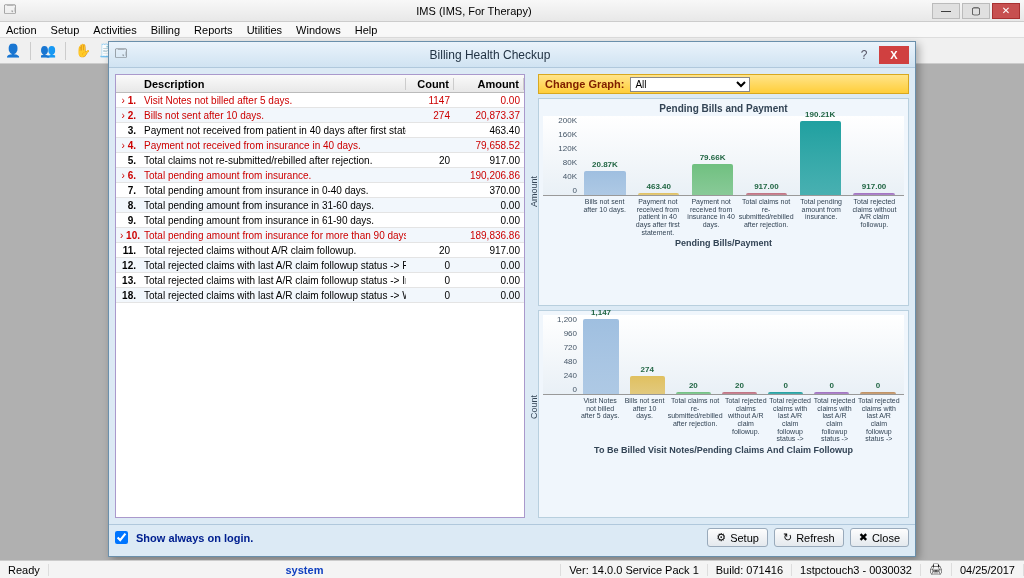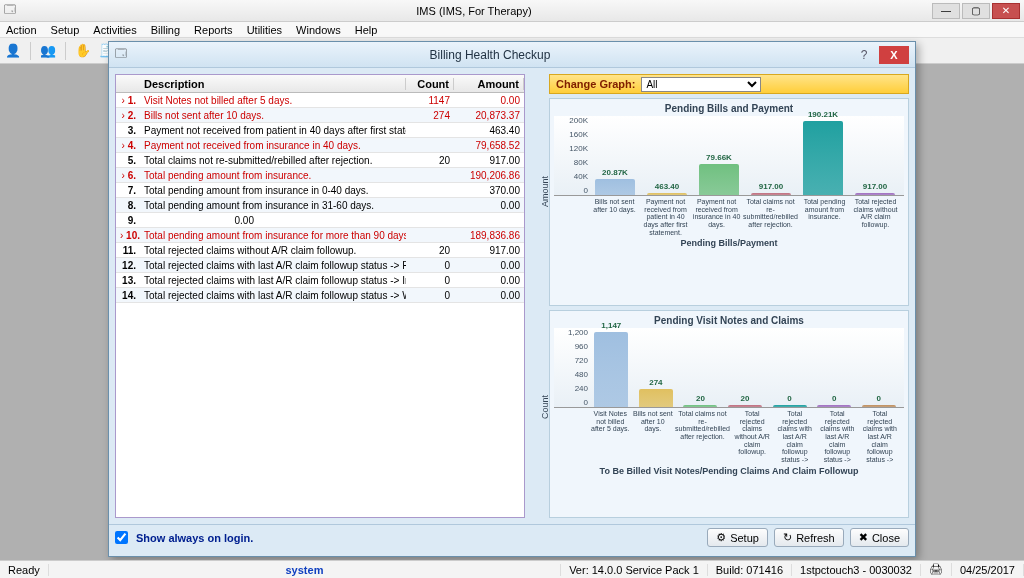--- a/index.html
+++ b/index.html
@@ -13,21 +13,21 @@
 .menubar span { cursor: default; }
 .toolbar { background: #f0f0f0; height: 26px; border-bottom: 1px solid #ccc; display: flex; align-items: center; padding: 0 4px; gap: 6px; }
 .toolbar .tbicon { width: 18px; height: 18px; display: flex; align-items: center; justify-content: center; font-size: 13px; }
 .toolbar .sep { width: 1px; height: 18px; background: #ccc; margin: 0 2px; }
 .workspace { position: absolute; top: 68px; left: 0; right: 0; bottom: 18px; background: #b0b0b0; }
 .modal { position: absolute; left: 108px; top: -27px; width: 808px; height: 516px; background: #dceaf5; border: 1px solid #6a8fab; box-shadow: 3px 3px 8px rgba(0,0,0,0.3); }
 .modal-titlebar { background: linear-gradient(#eaf3fb,#d0e3f2); height: 26px; display: flex; align-items: center; padding: 0 6px; border-bottom: 1px solid #b0c8dc; }
 .modal-titlebar .t { flex: 1; text-align: center; font-size: 12px; color: #234; }
 .modal-titlebar .help { width: 22px; height: 18px; display: flex; align-items: center; justify-content: center; font-size: 12px; color: #556; }
 .modal-titlebar .x { width: 30px; height: 18px; background: #d04040; color: #fff; display: flex; align-items: center; justify-content: center; font-weight: bold; margin-left: 4px; }
-.modal-body { padding: 6px; display: flex; gap: 24px; height: 456px; }
+.modal-body { padding: 6px; display: flex; gap: 13px; height: 456px; }
 .left-pane { width: 410px; background: #fff; border: 1px solid #a9c; display: flex; flex-direction: column; }
 .table-head { display: flex; background: linear-gradient(#fafafa,#e8e8e8); border-bottom: 1px solid #bbb; font-weight: bold; height: 18px; align-items: center; }
 .table-head div { border-right: 1px solid #ccc; padding: 0 4px; }
 .col-num { width: 24px; text-align: right; }
 .col-desc { flex: 1; }
 .col-count { width: 48px; text-align: right; }
 .col-amt { width: 70px; text-align: right; }
 .rows { flex: 1; overflow: hidden; }
 .row { display: flex; border-bottom: 1px solid #e4e4e4; height: 15px; align-items: center; font-size: 10px; }
 .row div { padding: 0 4px; overflow: hidden; white-space: nowrap; }
@@ -157,20 +157,21 @@
               <div class="col-amt">370.00</div>
             </div>
             <div class="row alt">
               <div class="col-num">8.</div>
               <div class="col-desc">Total pending amount from insurance in 31-60 days.</div>
               <div class="col-count"></div>
               <div class="col-amt">0.00</div>
             </div>
             <div class="row">
               <div class="col-num">9.</div>
+              <div class="col-desc">Total pending amount from insurance in 61-90 days.</div>
               <div class="col-count"></div>
               <div class="col-amt">0.00</div>
             </div>
             <div class="row alt red">
               <div class="col-num">10.</div>
               <div class="col-desc">Total pending amount from insurance for more than 90 days.</div>
               <div class="col-count"></div>
               <div class="col-amt">189,836.86</div>
             </div>
             <div class="row">
@@ -185,21 +186,21 @@
               <div class="col-count">0</div>
               <div class="col-amt">0.00</div>
             </div>
             <div class="row">
               <div class="col-num">13.</div>
               <div class="col-desc">Total rejected claims with last A/R claim followup status -&gt; InProgress.</div>
               <div class="col-count">0</div>
               <div class="col-amt">0.00</div>
             </div>
             <div class="row alt">
-              <div class="col-num">14.</div>
+              <div class="col-num">18.</div>
               <div class="col-desc">Total rejected claims with last A/R claim followup status -&gt; Waiting for reply.</div>
               <div class="col-count">0</div>
               <div class="col-amt">0.00</div>
             </div>
           </div>
       </div>
       <div class="right-pane">
         <div class="graph-selector">
           <label>Change Graph:</label>
           <select>
@@ -212,21 +213,21 @@
             <div class="chart-area">
               <div class="y-ticks">
                 <span>200K</span>
                 <span>160K</span>
                 <span>120K</span>
                 <span>80K</span>
                 <span>40K</span>
                 <span>0</span>
               </div>
               <div class="bar-wrap">
-                <div class="bar" style="height:16px;background:linear-gradient(#9fbfe0, #9fbfe0cc)">
+                <div class="bar" style="height:24px;background:linear-gradient(#9fbfe0, #9fbfe0cc)">
                   <span class="val">20.87K</span>
                 </div>
               </div>
               <div class="bar-wrap">
                 <div class="bar" style="height:2px;background:linear-gradient(#e0c060, #e0c060cc)">
                   <span class="val">463.40</span>
                 </div>
               </div>
               <div class="bar-wrap">
                 <div class="bar" style="height:31.0674px;background:linear-gradient(#70c080, #70c080cc)">
@@ -253,21 +254,20 @@
               <div>Bills not sent after 10 days.</div>
               <div>Payment not received from patient in 40 days after first statement.</div>
               <div>Payment not received from insurance in 40 days.</div>
               <div>Total claims not re-submitted/rebilled after rejection.</div>
               <div>Total pending amount from insurance.</div>
               <div>Total rejected claims without A/R claim followup.</div>
             </div>
             <div class="chart-footer">Pending Bills/Payment</div>
           </div>
         <div class="chart-box" id="chart1">
-            <div class="chart-title">Pending Visit Notes and Claims</div>
             <span class="chart-axis-label-y">Count</span>
             <div class="chart-area">
               <div class="y-ticks">
                 <span>1,200</span>
                 <span>960</span>
                 <span>720</span>
                 <span>480</span>
                 <span>240</span>
                 <span>0</span>
               </div>

